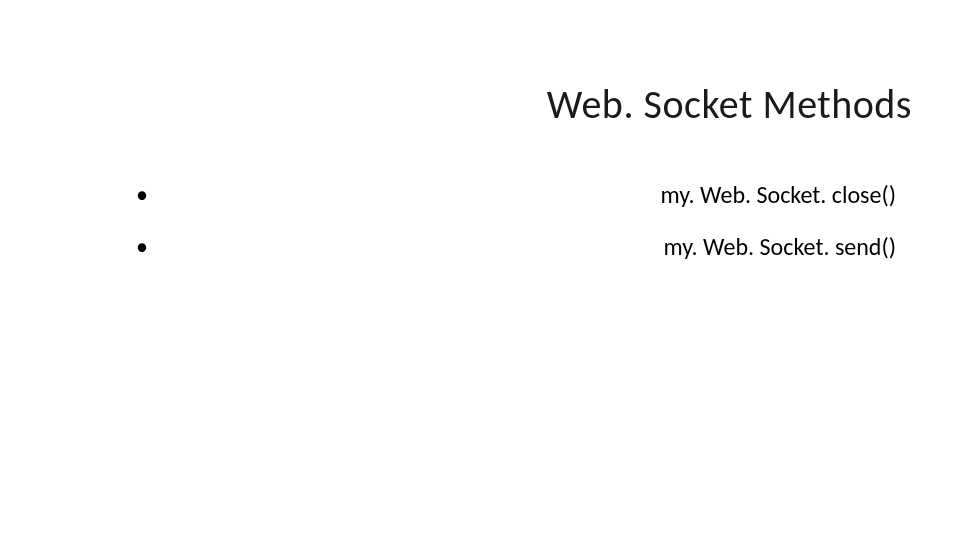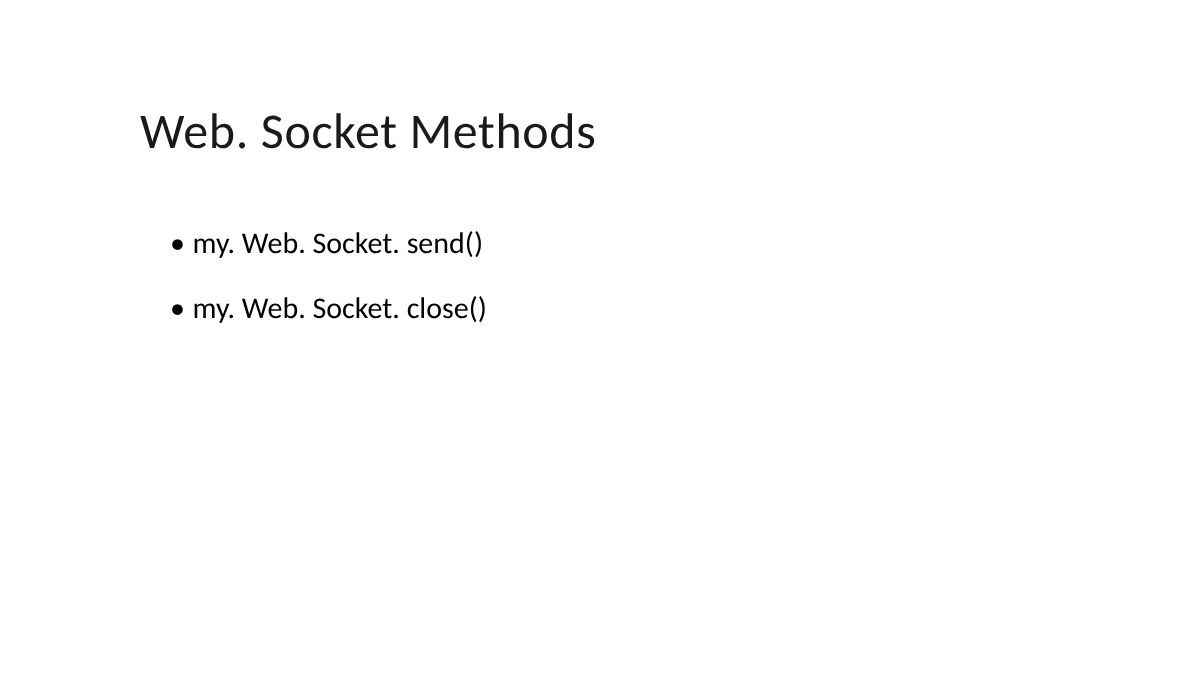--- a/index.html
+++ b/index.html
@@ -1,18 +1,19 @@
 <!DOCTYPE html>
 <html><head>
   <meta charset="utf-8">
   <style>
     * {
       margin: 16px;
       padding: 0;
       box-sizing: border-box;
+      text-align: right;
     }
     body {
       width: 960px;
       height: 540px;
       background: #ffffff;
       font-family: Calibri, "Segoe UI", Arial, sans-serif;
       color: #000000;
       padding: 32px 64px;
     }
     .title {
@@ -40,15 +41,15 @@
       top: 0;
       font-size: 24px;
     }
   </style>
 </head>
 <body>
 
 <h1 class="title">Web. Socket Methods</h1>
 
 <ul class="bullet-list">
+  <li class="bullet-item">my. Web. Socket. close()</li>
   <li class="bullet-item">my. Web. Socket. send()</li>
-  <li class="bullet-item">my. Web. Socket. close()</li>
 </ul>
 
 </body></html>

